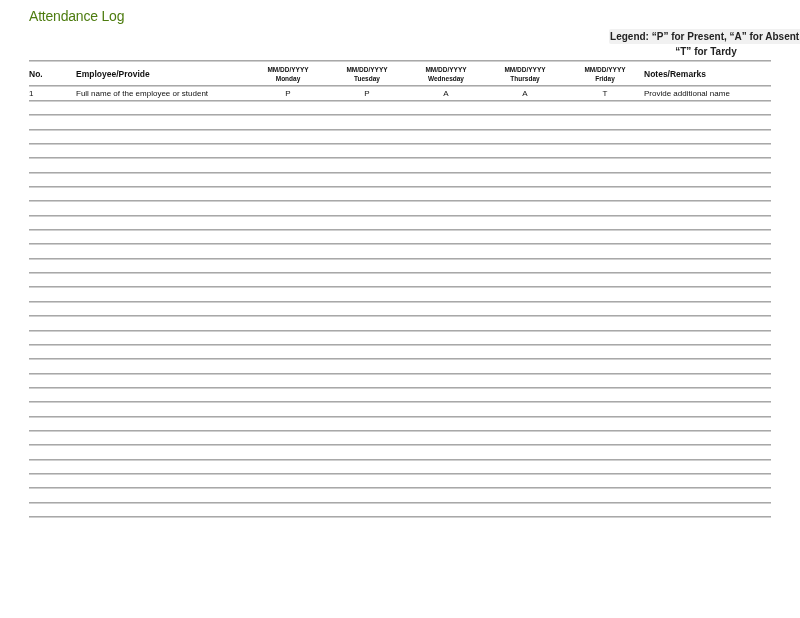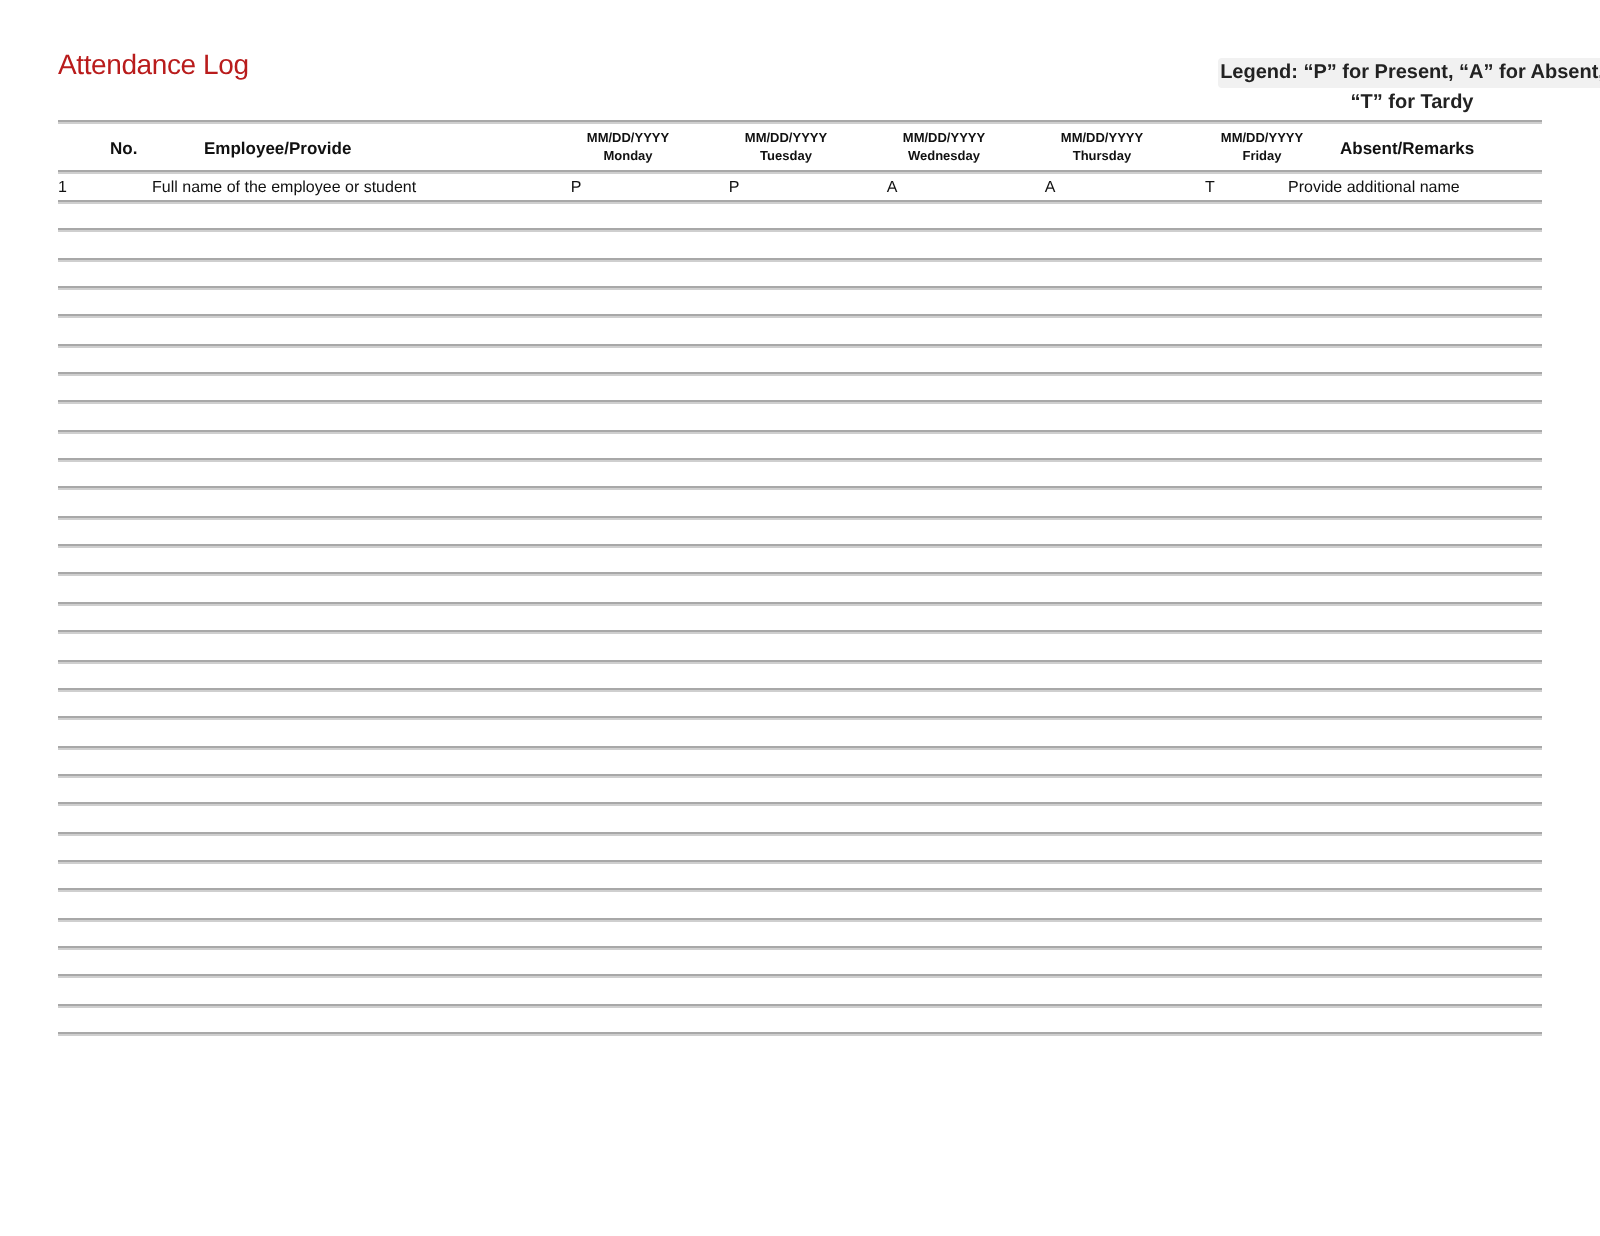--- a/index.html
+++ b/index.html
@@ -1,23 +1,23 @@
 <!DOCTYPE html>
 <html><head>
   <meta charset="utf-8">
   <style>
     html, body { margin: 0; padding: 0; background: #ffffff; }
     body { width: 800px; height: 618px; position: relative; overflow: hidden;
       font-family: "Liberation Sans", sans-serif; color: #111; }
-    .title { position: absolute; left: 29px; top: 24px; font-size: 14px; letter-spacing: -0.2px; color: #b91c1c; text-align: center; }
+    .title { position: absolute; left: 29px; top: 8px; font-size: 14px; letter-spacing: -0.2px; color: #4d7c0f; text-align: center; }
     .legend { position: absolute; left: 609px; top: 29px; width: 194px; height: 15px;
       background: #f1f1f1; font-size: 10px; font-weight: bold; line-height: 15px; text-align: center; color: #222; border-radius: 2px; }
     .table { position: absolute; left: 29px; top: 60px; width: 742px; }
     .hline { height: 1px; background: #a8a8a8; border-bottom: 1px solid #cfcfcf; box-sizing: content-box; }
-    .hrow { position: relative; height: 23px; margin-left: 26px; }
+    .hrow { position: relative; height: 23px; }
     .drow { position: relative; height: 13px; }
     .blank { height: 12.35px; }
     .cell { position: absolute; top: 0; height: 100%; display: flex; align-items: center; font-size: 8px; }
     .hdr { font-weight: bold; font-size: 8.5px; }
     .day { font-weight: bold; font-size: 6.5px; text-align: center; justify-content: center; flex-direction: column; line-height: 9px; }
     .center { justify-content: center; }
   </style>
 </head>
 <body>
 
@@ -42,21 +42,21 @@
       <span>Wednesday</span>
     </div>
     <div class="cell day" style="left:461px;width:70px">
       <span>MM/DD/YYYY</span>
       <span>Thursday</span>
     </div>
     <div class="cell day" style="left:541px;width:70px">
       <span>MM/DD/YYYY</span>
       <span>Friday</span>
     </div>
-    <div class="cell hdr" style="left:615px">Absent/Remarks</div>
+    <div class="cell hdr" style="left:615px">Notes/Remarks</div>
   </div>
   <div class="hline"></div>
   <div class="drow">
     <div class="cell" style="left:0">1</div>
     <div class="cell" style="left:47px">Full name of the employee or student</div>
     <div class="cell center" style="left:224px;width:70px">P</div>
     <div class="cell center" style="left:303px;width:70px">P</div>
     <div class="cell center" style="left:382px;width:70px">A</div>
     <div class="cell center" style="left:461px;width:70px">A</div>
     <div class="cell center" style="left:541px;width:70px">T</div>

